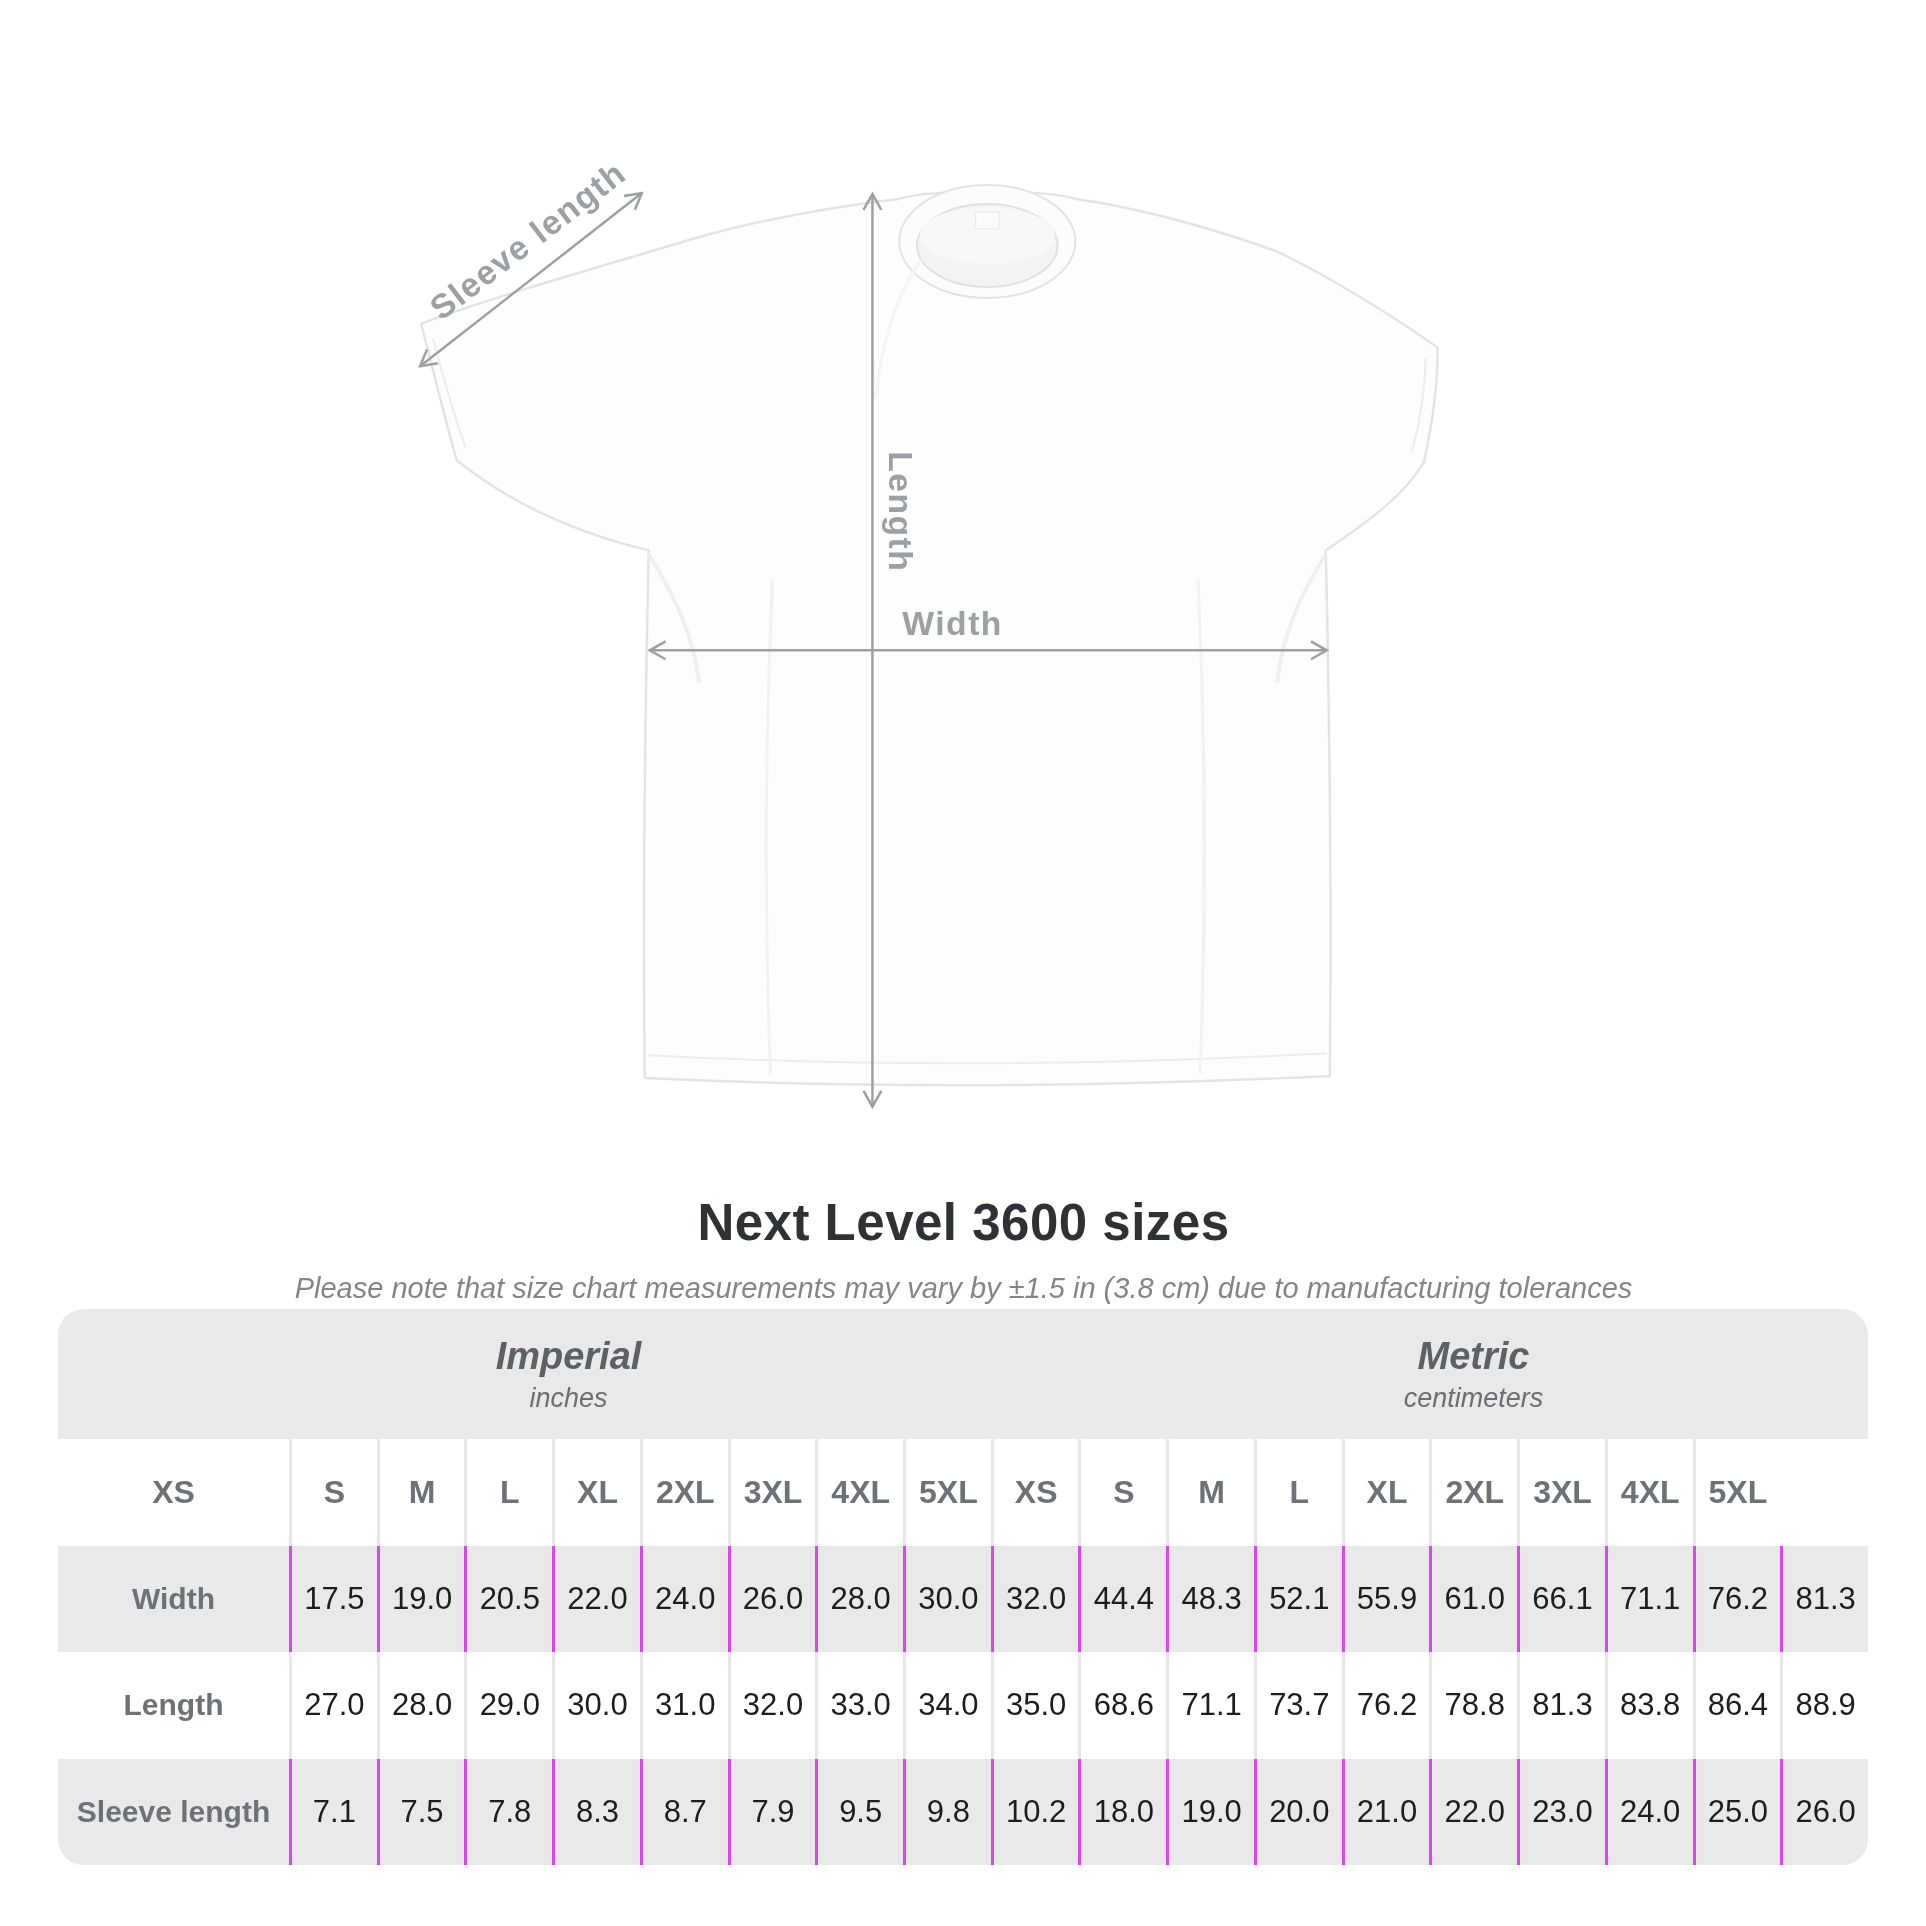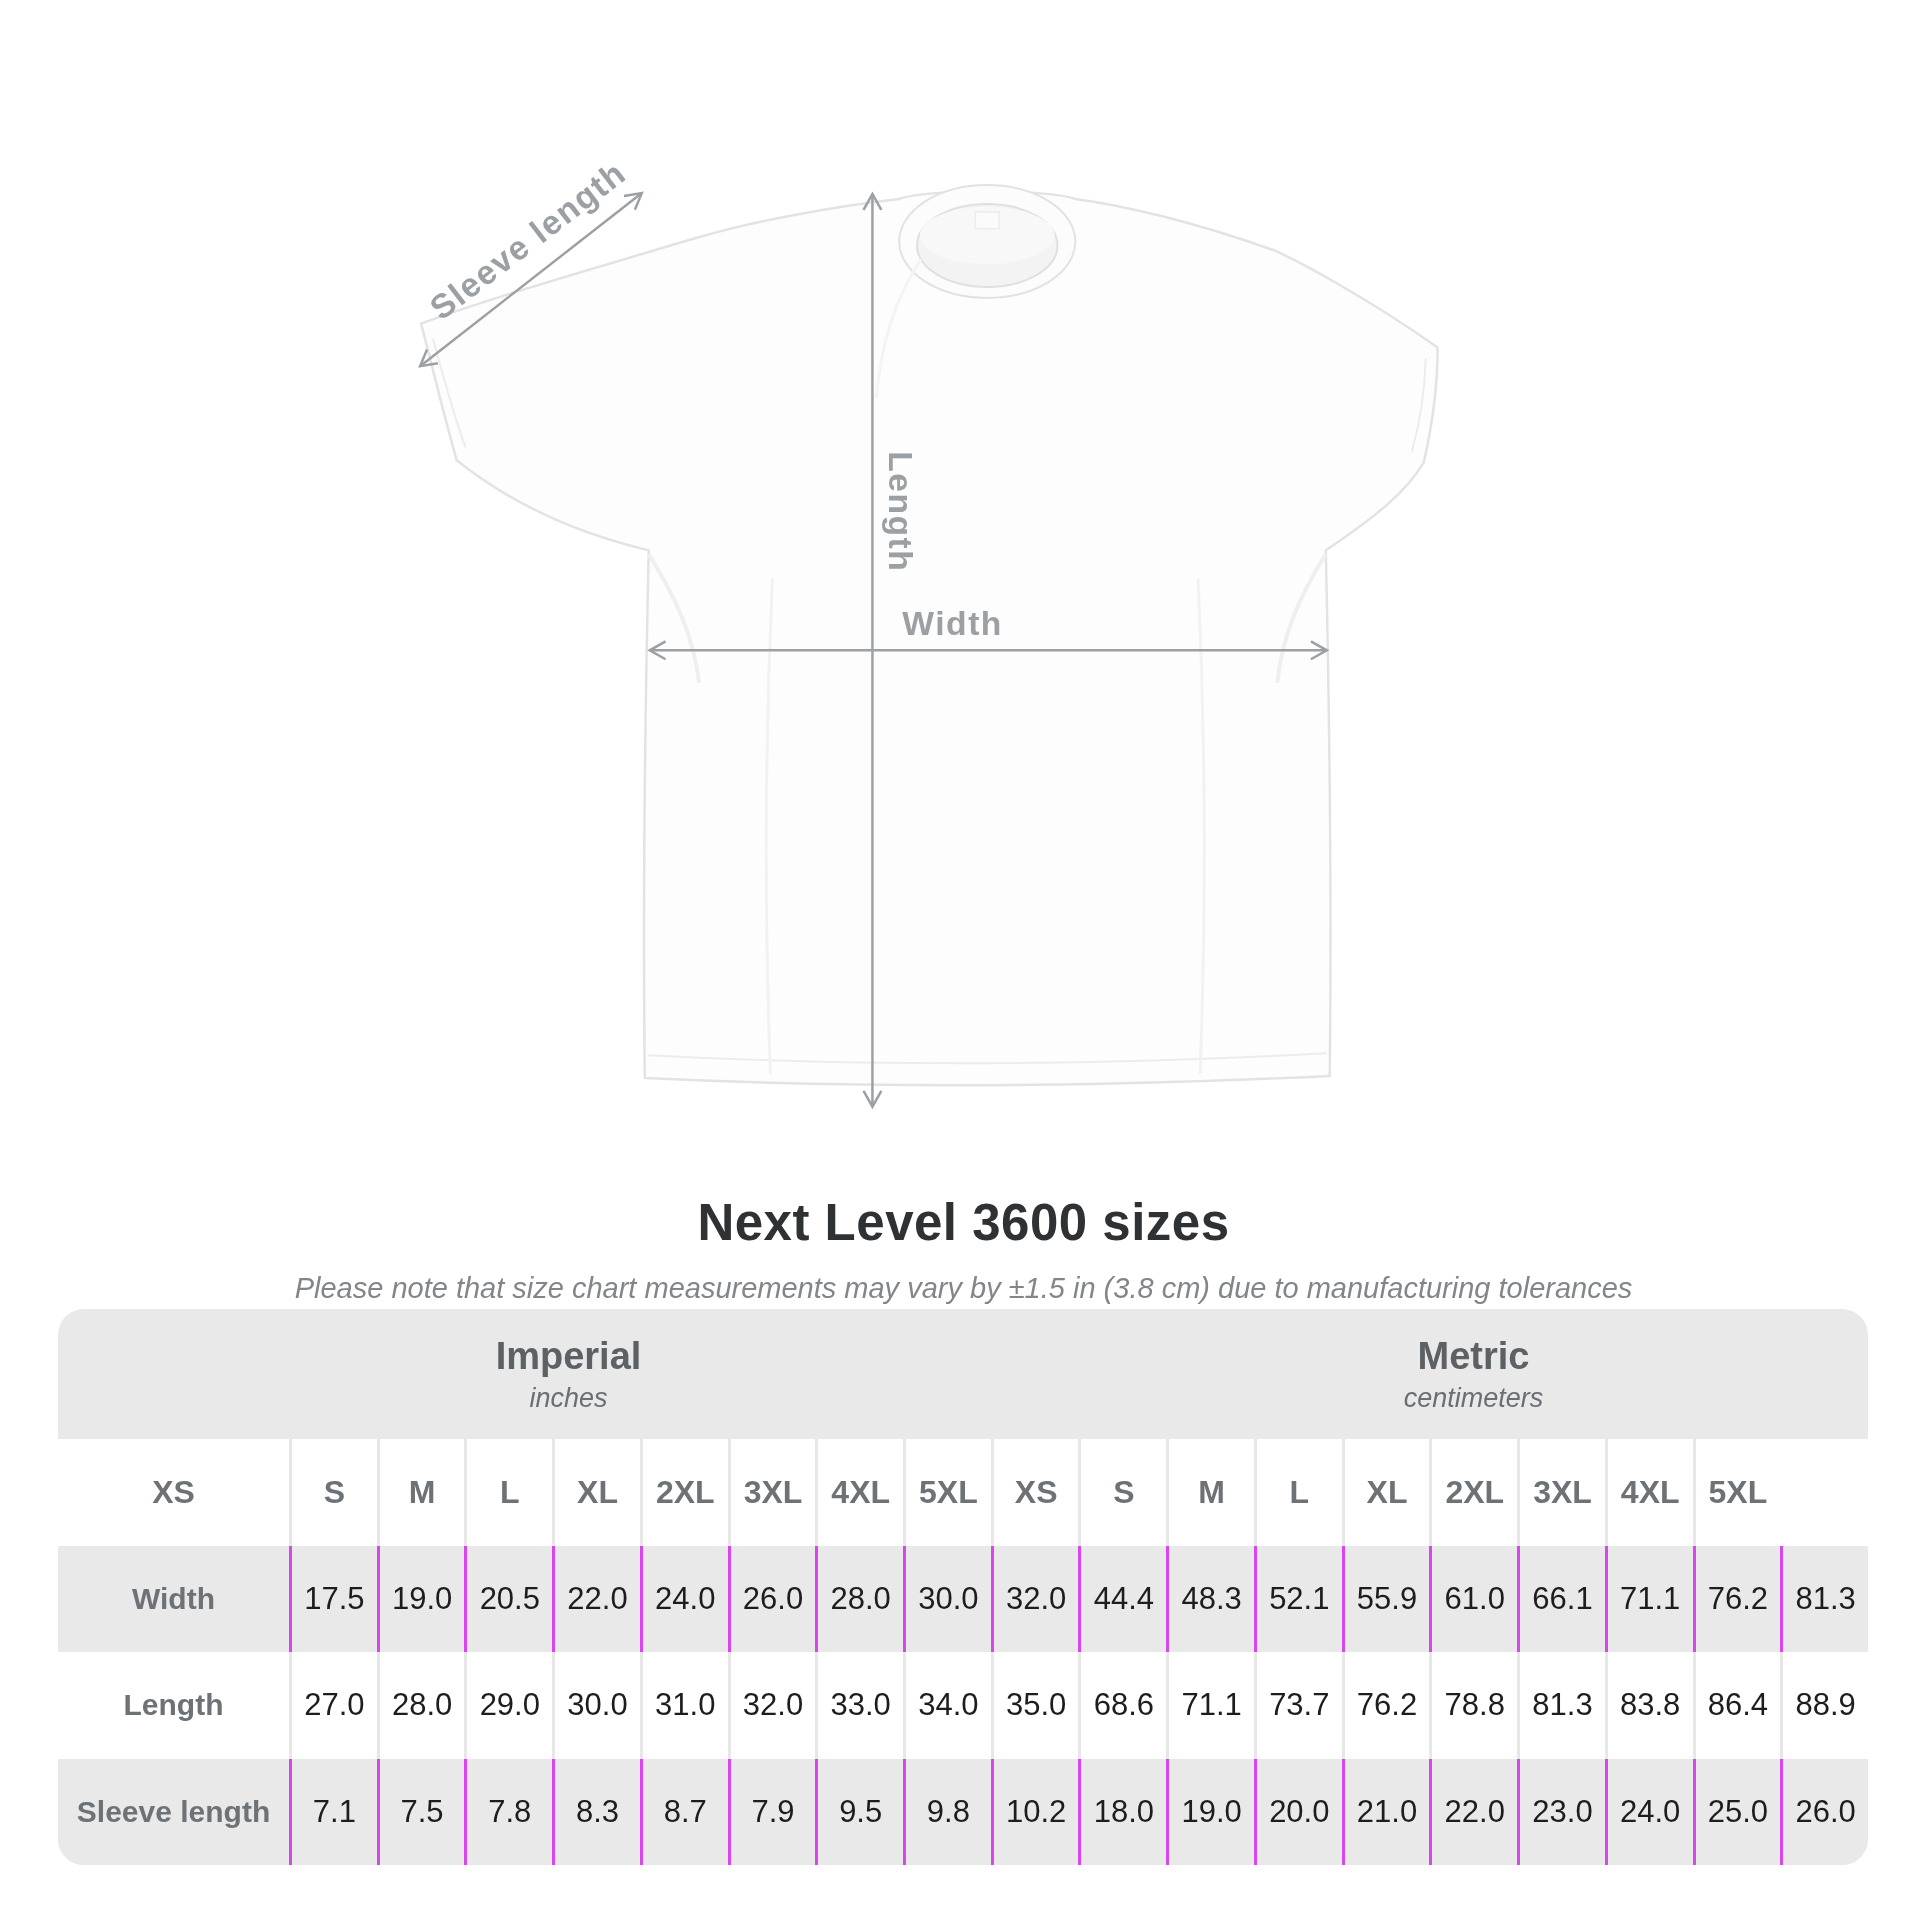--- a/index.html
+++ b/index.html
@@ -14,21 +14,21 @@
   .subtitle{position:absolute;top:1252px;left:0;width:1927px;text-align:center;
          font-size:29px;font-style:italic;color:#82868a;margin-top:20px;}
 
   
   .tbl{position:absolute;left:58px;top:1309px;width:1810px;height:556px;
        background:#e9e9ea;border-radius:26px;overflow:hidden;
        display:flex;flex-direction:column;}
   .thead{height:130px;display:flex;}
   .thead .half1{width:1021px;display:flex;flex-direction:column;align-items:center;justify-content:center;gap:5px;}
   .thead .half2{flex:1;display:flex;flex-direction:column;align-items:center;justify-content:center;gap:5px;}
-  .uname{font-size:38px;font-weight:bold;color:#5c6165;}
+  .uname{font-size:38px;font-weight:bold;font-style:italic;color:#5c6165;}
   .uunit{font-size:27px;font-style:italic;color:#6a6f73;}
 
   .trow{flex:1;display:grid;grid-template-columns:231px repeat(18,1fr);}
   .trow.white{background:#ffffff;}
   .trow.gray{background:#e9e9ea;}
   .cell{display:flex;align-items:center;justify-content:center;
         font-size:31px;color:#1d1d1f;white-space:nowrap;}
   .white .cell + .cell{border-left:3px solid #e7e7e8;}
   .gray  .cell + .cell{border-left:3px solid #d946ef;}
   .lbl{font-weight:bold;color:#6d7277;font-size:30px;}

